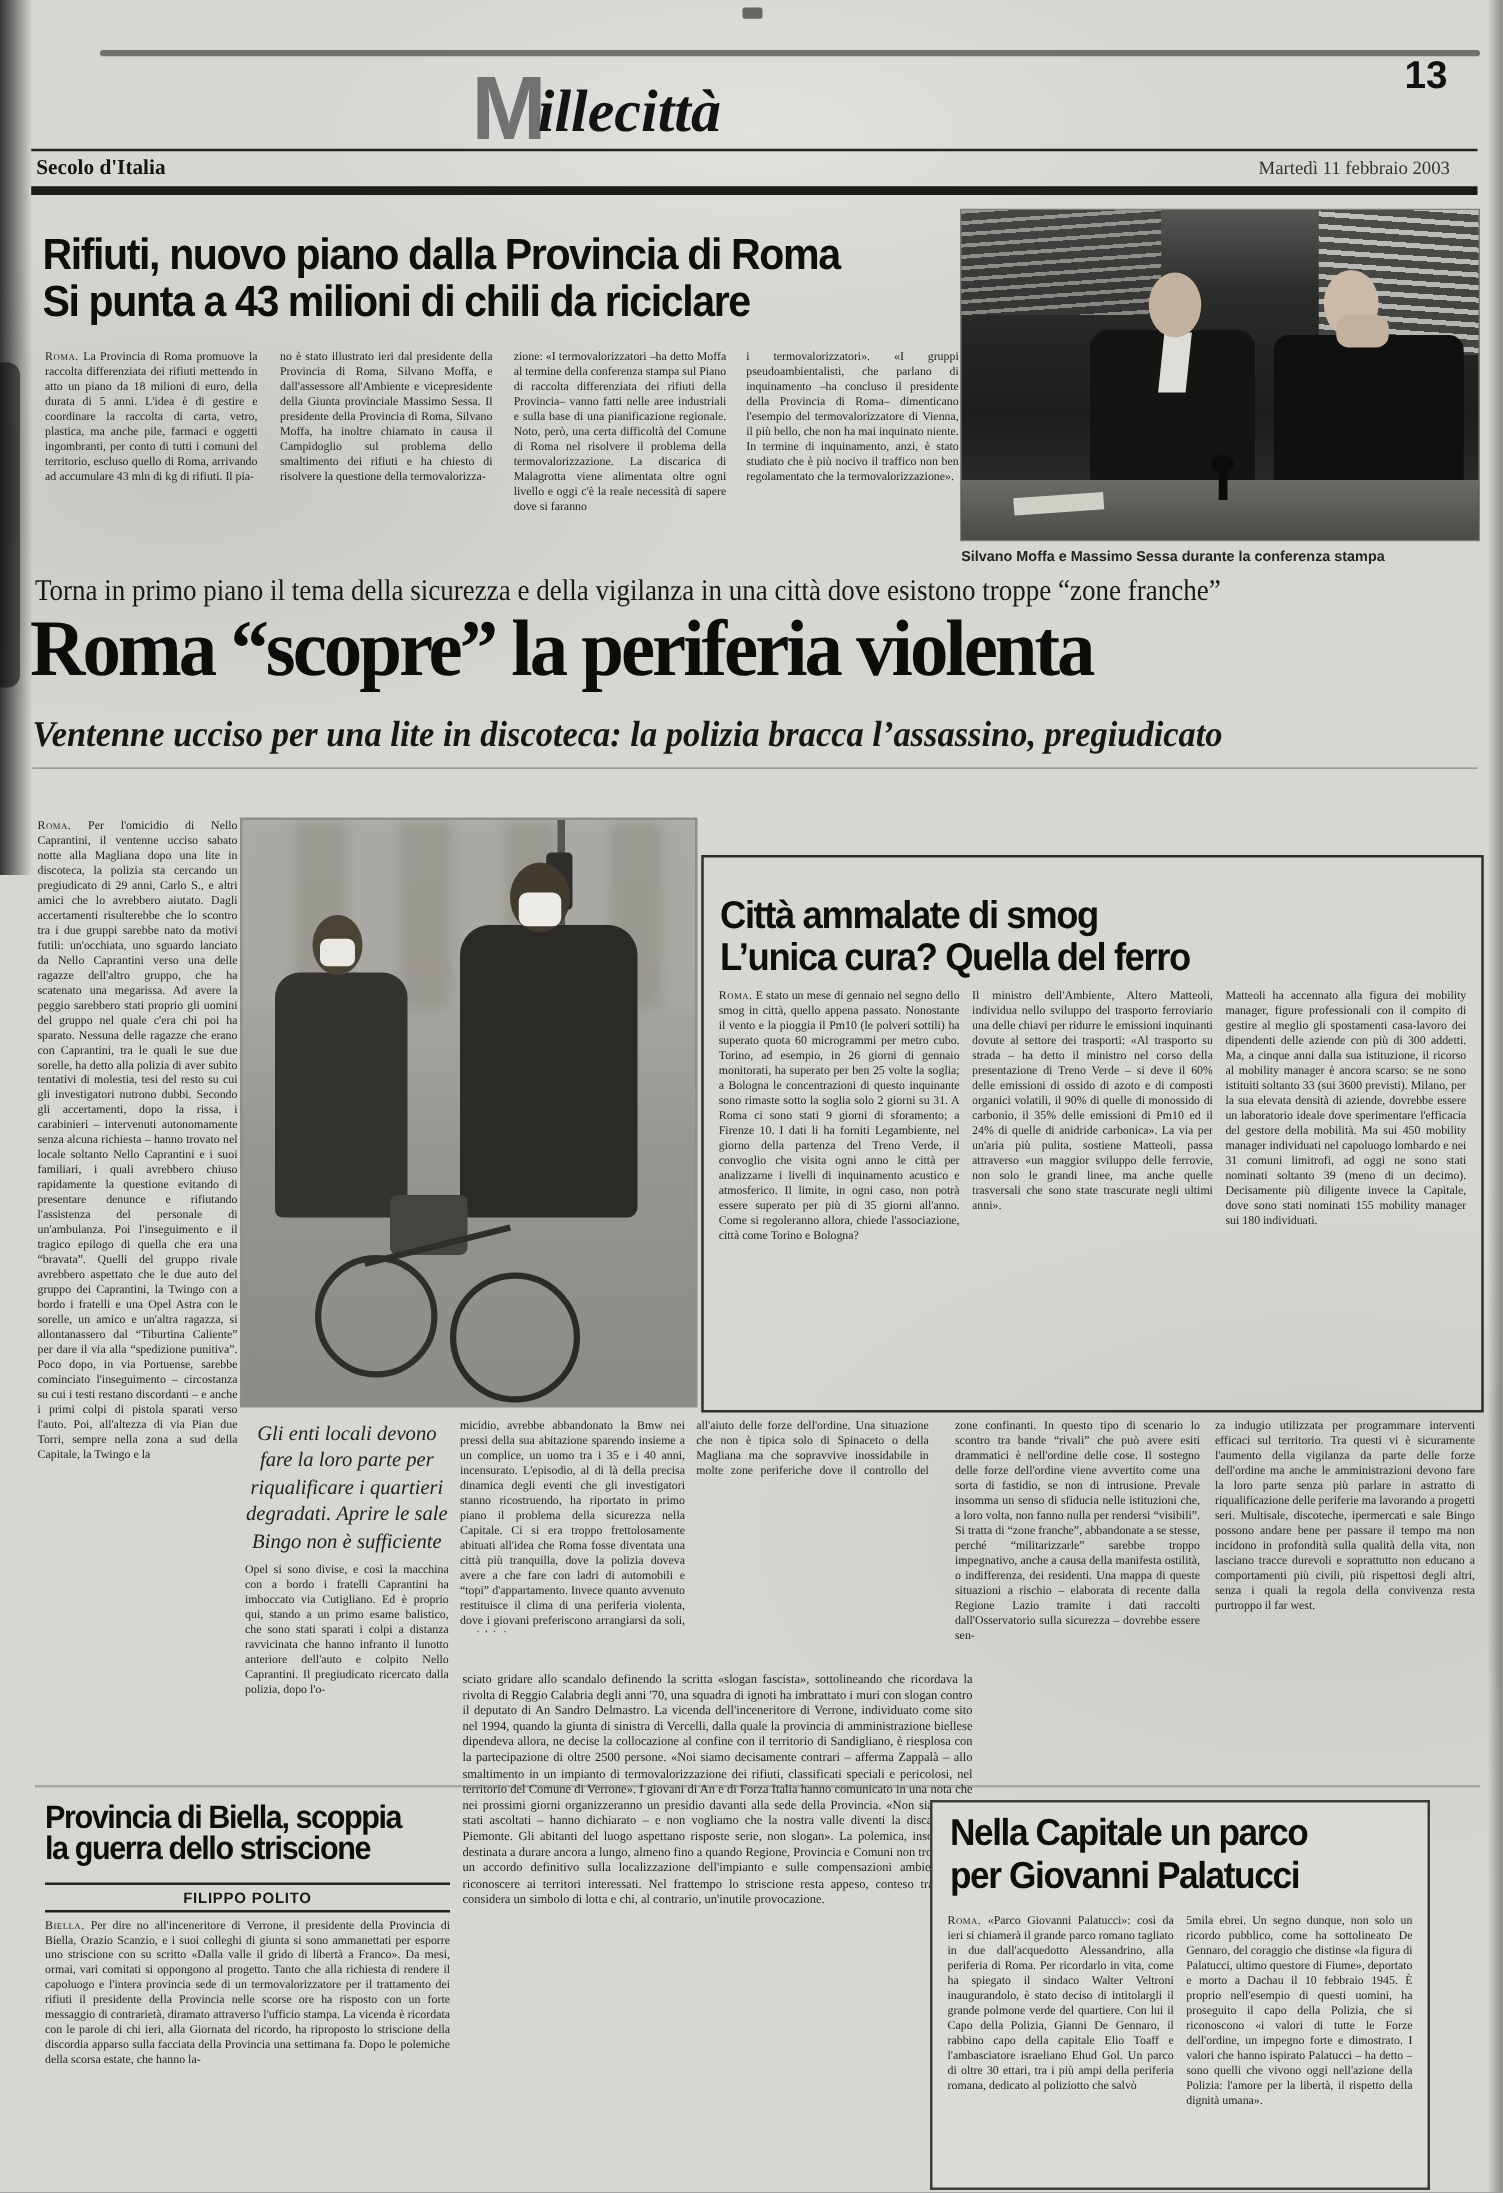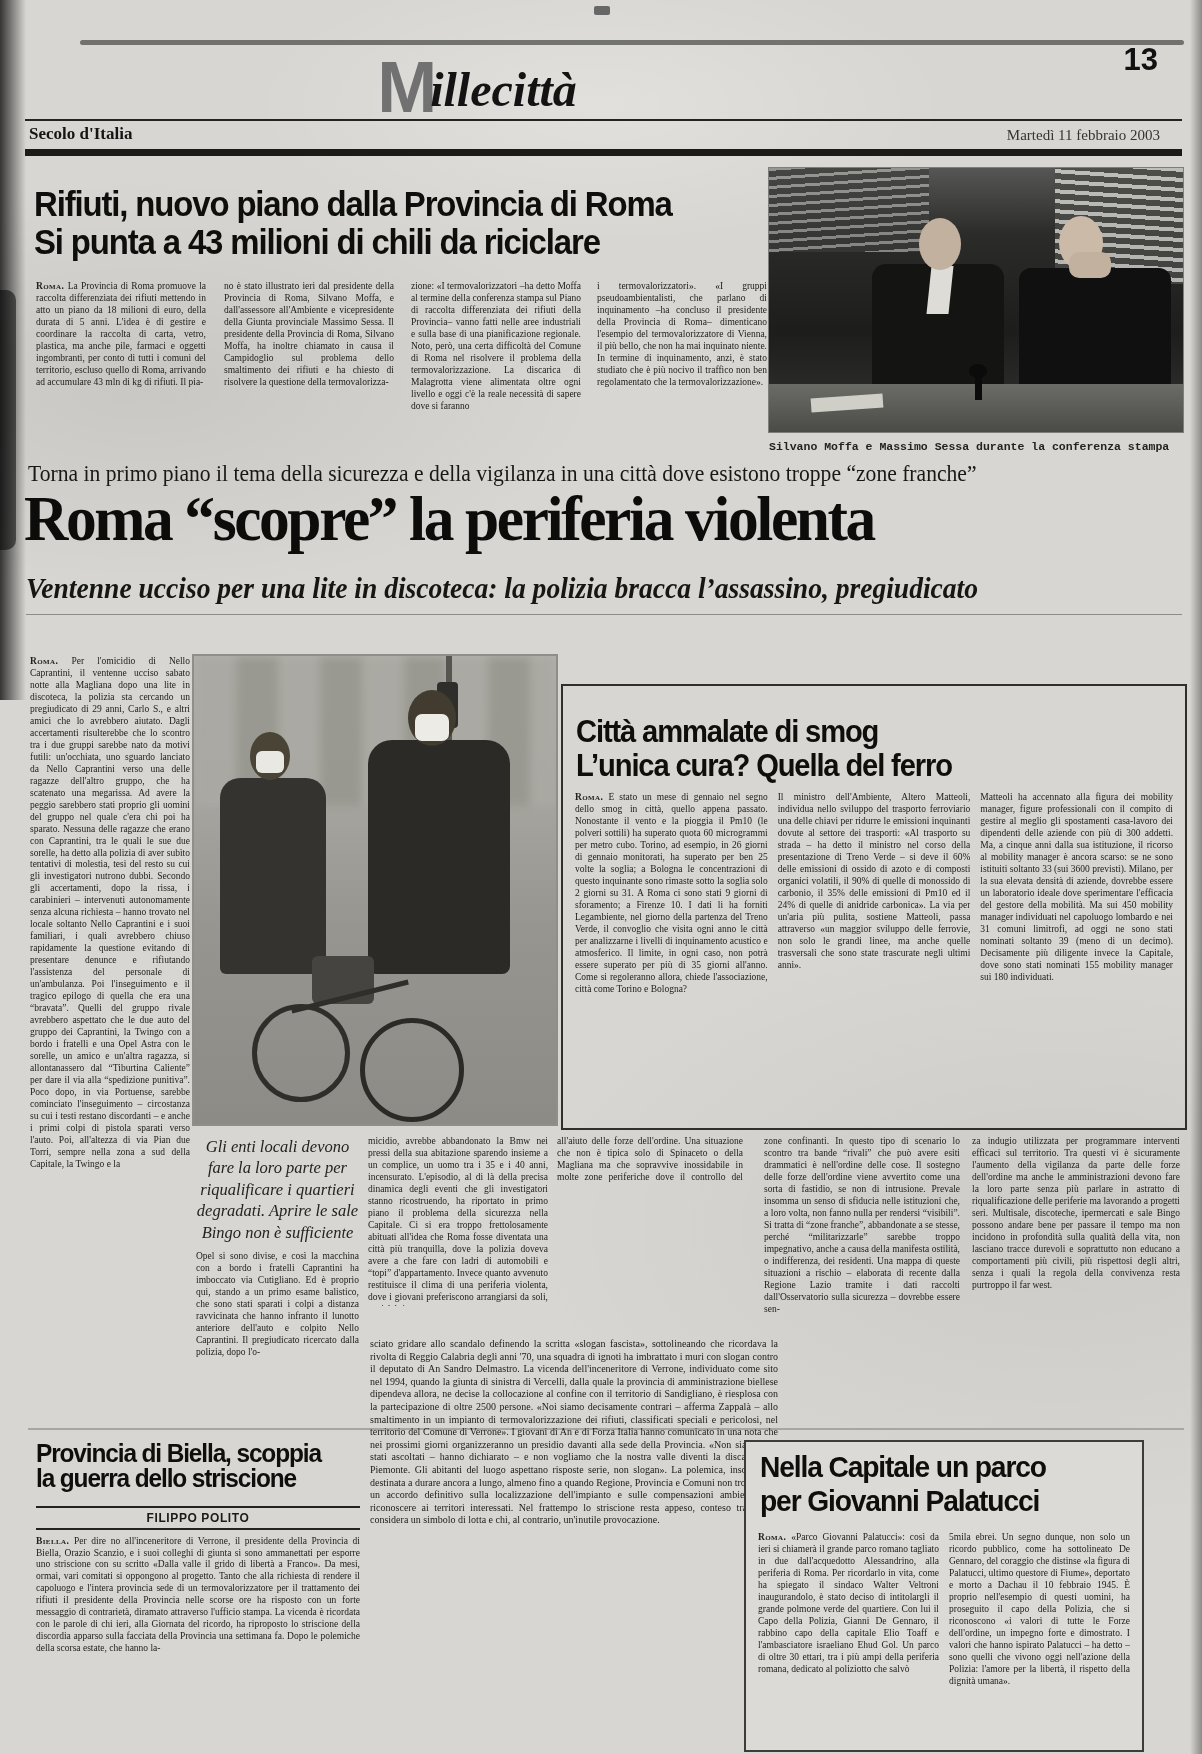--- a/index.html
+++ b/index.html
@@ -22,23 +22,23 @@
   .logo-m{font-family:"Liberation Sans",sans-serif;font-weight:bold;font-size:72px;color:#717171;letter-spacing:-3px;vertical-align:-6px;}
   .logo-rest{font-weight:bold;font-style:italic;font-size:48px;color:#131313;margin-left:-4px;}
   .page-number{right:44px;top:42px;font-family:"Liberation Sans",sans-serif;font-weight:bold;font-size:31px;color:#111;}
   .mast-rule{left:25px;top:119px;width:1157px;border-top:2px solid #232322;}
   .paper-name{left:29px;top:124px;font-weight:bold;font-size:17px;color:#151514;}
   .mast-date{right:42px;top:127px;font-size:15px;color:#35352f;}
   .mast-bar{left:25px;top:149px;width:1157px;height:7px;background:#1b1b1a;}
   
   .kicker{font-size:20px;color:#181817;}
   .bt{font-size:9.5px;line-height:1.26;text-align:justify;color:#21211f;overflow:hidden;}
-  .bt .lead{font-weight:bold;font-variant:small-caps;letter-spacing:.4px;}
+  .bt .lead{font-weight:normal;font-variant:small-caps;letter-spacing:.4px;}
   .sans-h{font-family:"Liberation Sans",sans-serif;font-weight:bold;color:#0e0e0d;letter-spacing:-1.2px;line-height:1.03;transform:scaleX(.94);transform-origin:left top;white-space:nowrap;}
-  .caption{font-family:Liberation Mono, monospace;font-weight:bold;font-size:11.5px;color:#23231f;}
+  .caption{font-family:Liberation Sans, sans-serif;font-weight:bold;font-size:11.5px;color:#23231f;}
   .pq{font-style:italic;font-size:16.5px;line-height:1.3;text-align:center;color:#24241f;}
   .byline-box{border-top:2px solid #222;border-bottom:2px solid #222;text-align:center;
     font-family:"Liberation Sans",sans-serif;font-weight:bold;font-size:12px;letter-spacing:.6px;padding:3px 0;color:#1a1a18;}
   
   .t-kicker{left:36px;top:163px;font-size:21px;}
   .t-h{left:34px;top:186px;font-size:35px;}
   .t-h2{left:34px;top:224px;font-size:35px;}
   .t-col{top:281px;height:168px;width:170px;}
   
   .ph1{left:769px;top:168px;width:414px;height:264px;overflow:hidden;background:linear-gradient(180deg,#565654 0%,#2b2b2a 25%,#1d1d1c 62%,#343432 100%);box-shadow:0 0 0 1px #7e7e7a;}

